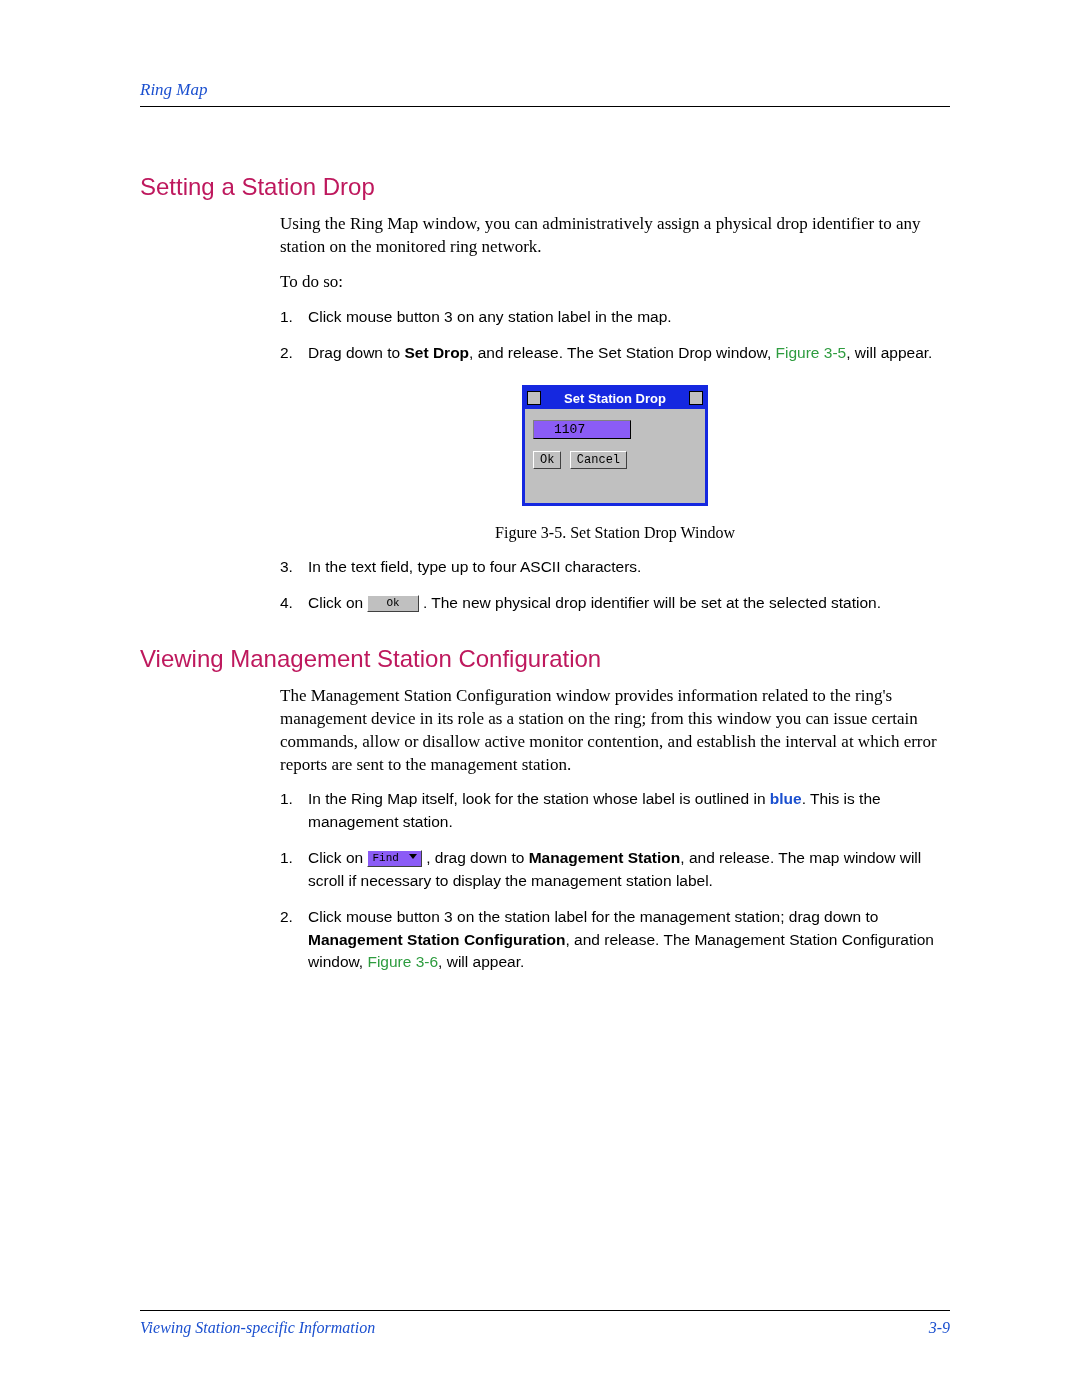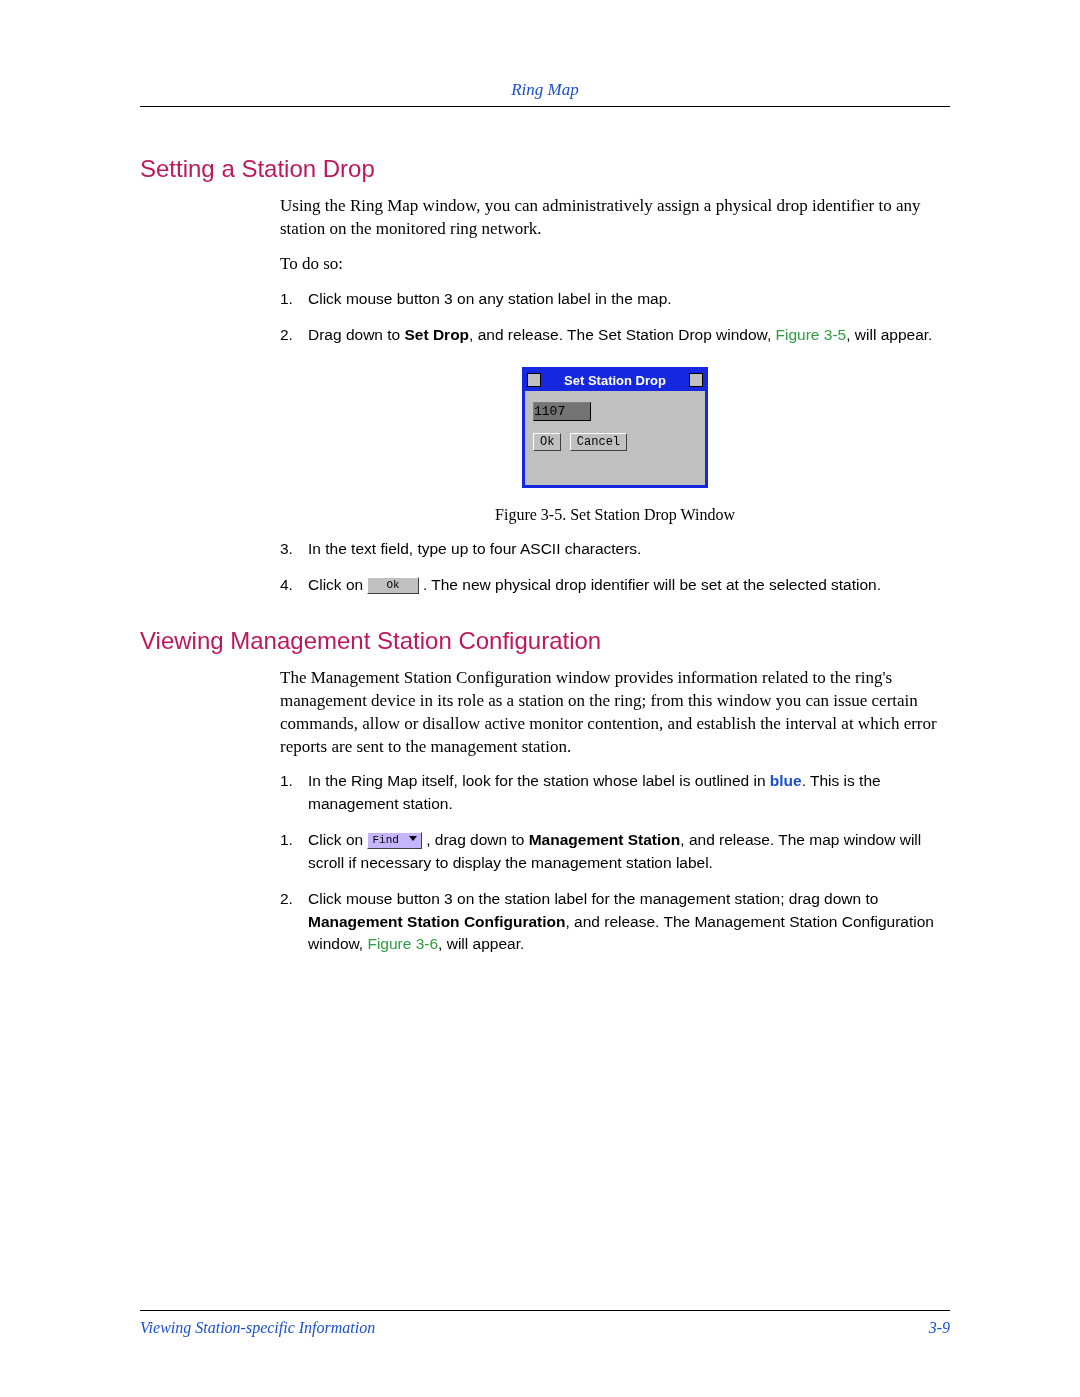--- a/index.html
+++ b/index.html
@@ -9,27 +9,27 @@
     color: #000;
   }
   .page {
     width: 1080px;
     height: 1397px;
     position: relative;
     box-sizing: border-box;
     padding: 80px 130px 60px 140px;
   }
   .header-right {
-    text-align: center;
+    text-align: left;
     font-style: italic;
     color: #1a4fcf;
     font-size: 17px;
     padding-bottom: 6px;
     border-bottom: 1px solid #000;
-    margin-bottom: 48px;
+    margin-bottom: 66px;
     font-family: "Times New Roman", serif;
   }
   h2.section {
     color: #be185d;
     font-weight: normal;
     font-size: 24px;
     margin: 0 0 12px 0;
   }
   .body-serif {
     font-family: "Palatino Linotype", "Book Antiqua", Palatino, serif;
@@ -69,27 +69,27 @@
     font-weight: bold;
     font-size: 13px;
     padding: 3px 2px;
     display: flex;
     align-items: center;
     justify-content: space-between;
   }
   .dlg-title .sq { width: 12px; height: 12px; background:#c0c0c0; border:1px solid #000; }
   .dlg-body { padding: 10px 8px 34px 8px; text-align: left; }
   .dlg-input {
-    background:#737373;
+    background:#8b5cf6;
     border:1px solid #000;
     border-top-color:#808080;
     border-left-color:#808080;
     font-family: "Courier New", monospace;
     font-size:13px;
-    padding:1px 0;
+    padding:1px 20px;
     width:56px;
     display:inline-block;
   }
   .dlg-btn {
     display:inline-block;
     font-family:"Courier New", monospace;
     font-size:12px;
     background:#c0c0c0;
     border:1px solid #fff;
     border-right-color:#404040;
@@ -111,21 +111,21 @@
     font-family:"Courier New", monospace;
     font-size:11px;
     line-height:1;
     padding:2px 18px;
     vertical-align: middle;
     position: relative;
     top:-1px;
   }
   .inline-find {
     display:inline-block;
-    background:#c4b5fd;
+    background:#8b5cf6;
     border:1px solid #fff;
     border-right-color:#404040;
     border-bottom-color:#404040;
     font-family:"Courier New", monospace;
     font-size:11px;
     line-height:1;
     padding:2px 4px;
     vertical-align: middle;
     position: relative;
     top:-1px;

